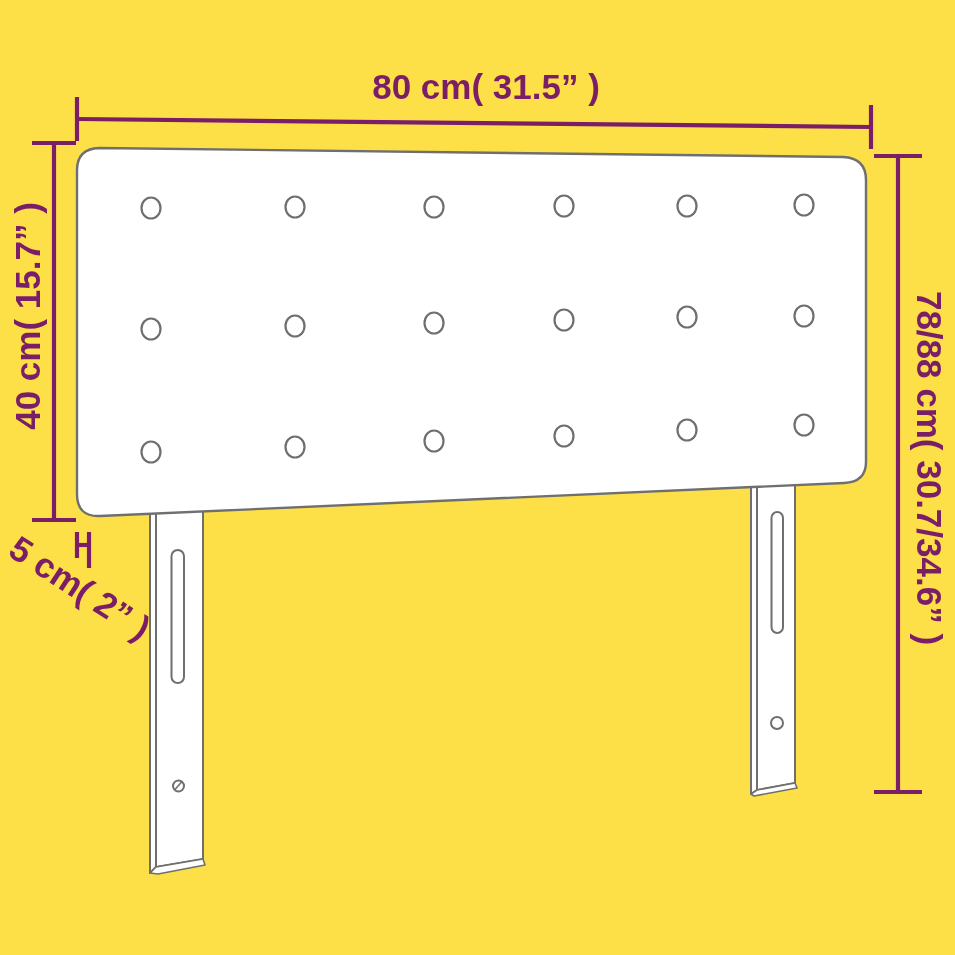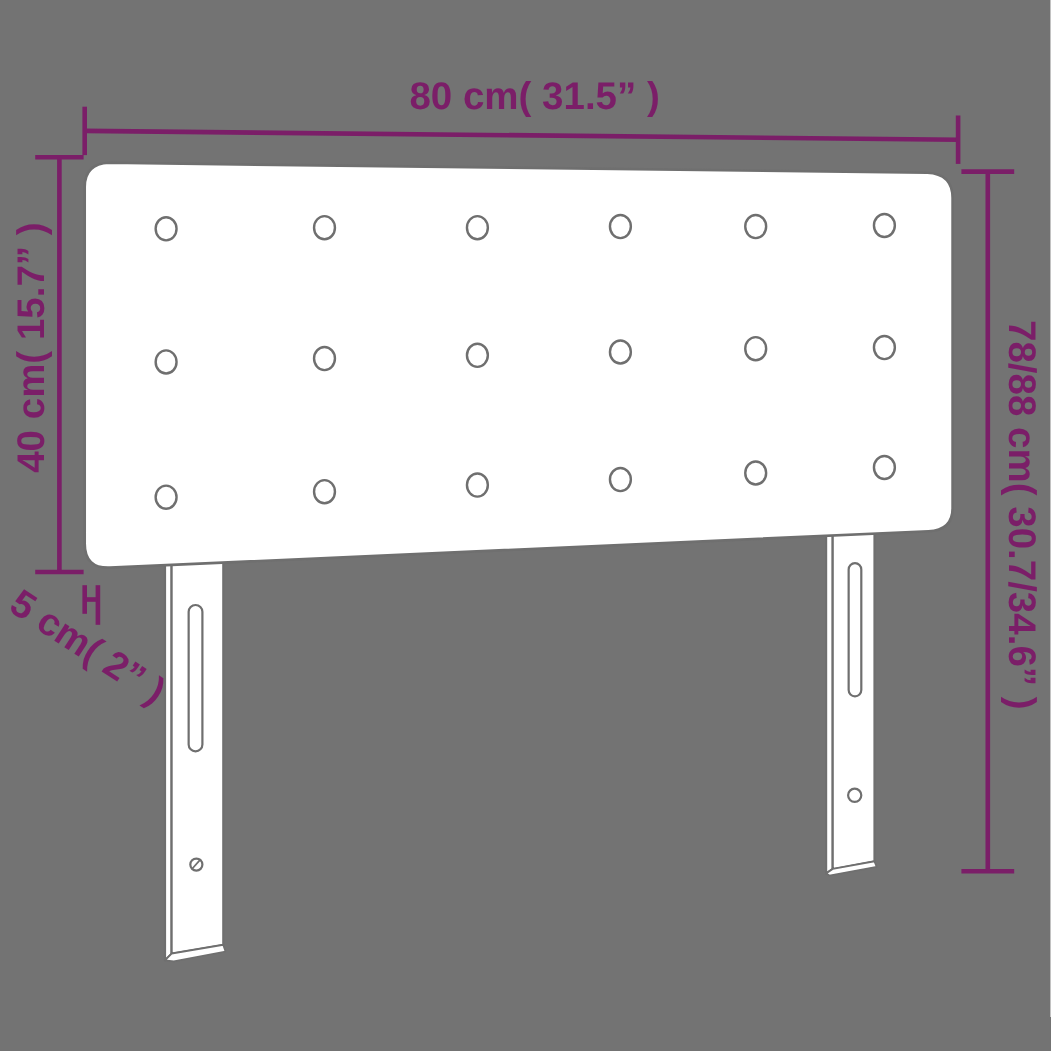--- a/index.html
+++ b/index.html
@@ -1,16 +1,16 @@
 <!DOCTYPE html>
 <html><head>
 <meta charset="utf-8">
 <style>
   html,body{margin:0;padding:0;background:#fff;}
-  .stage{position:relative;width:955px;height:955px;background:#737373;overflow:hidden;}
+  .stage{position:relative;width:955px;height:955px;background:#fde047;overflow:hidden;}
   svg{display:block;}
   .dim-text{font-family:"Liberation Sans",sans-serif;font-weight:700;font-size:35px;}
 </style>
 </head>
 <body>
 
 <div class="stage">
 <svg width="955" height="955" viewBox="0 0 955 955" xmlns="http://www.w3.org/2000/svg">
 
   <g stroke="#6f6f6f" stroke-width="2" fill="#ffffff" stroke-linejoin="round">

